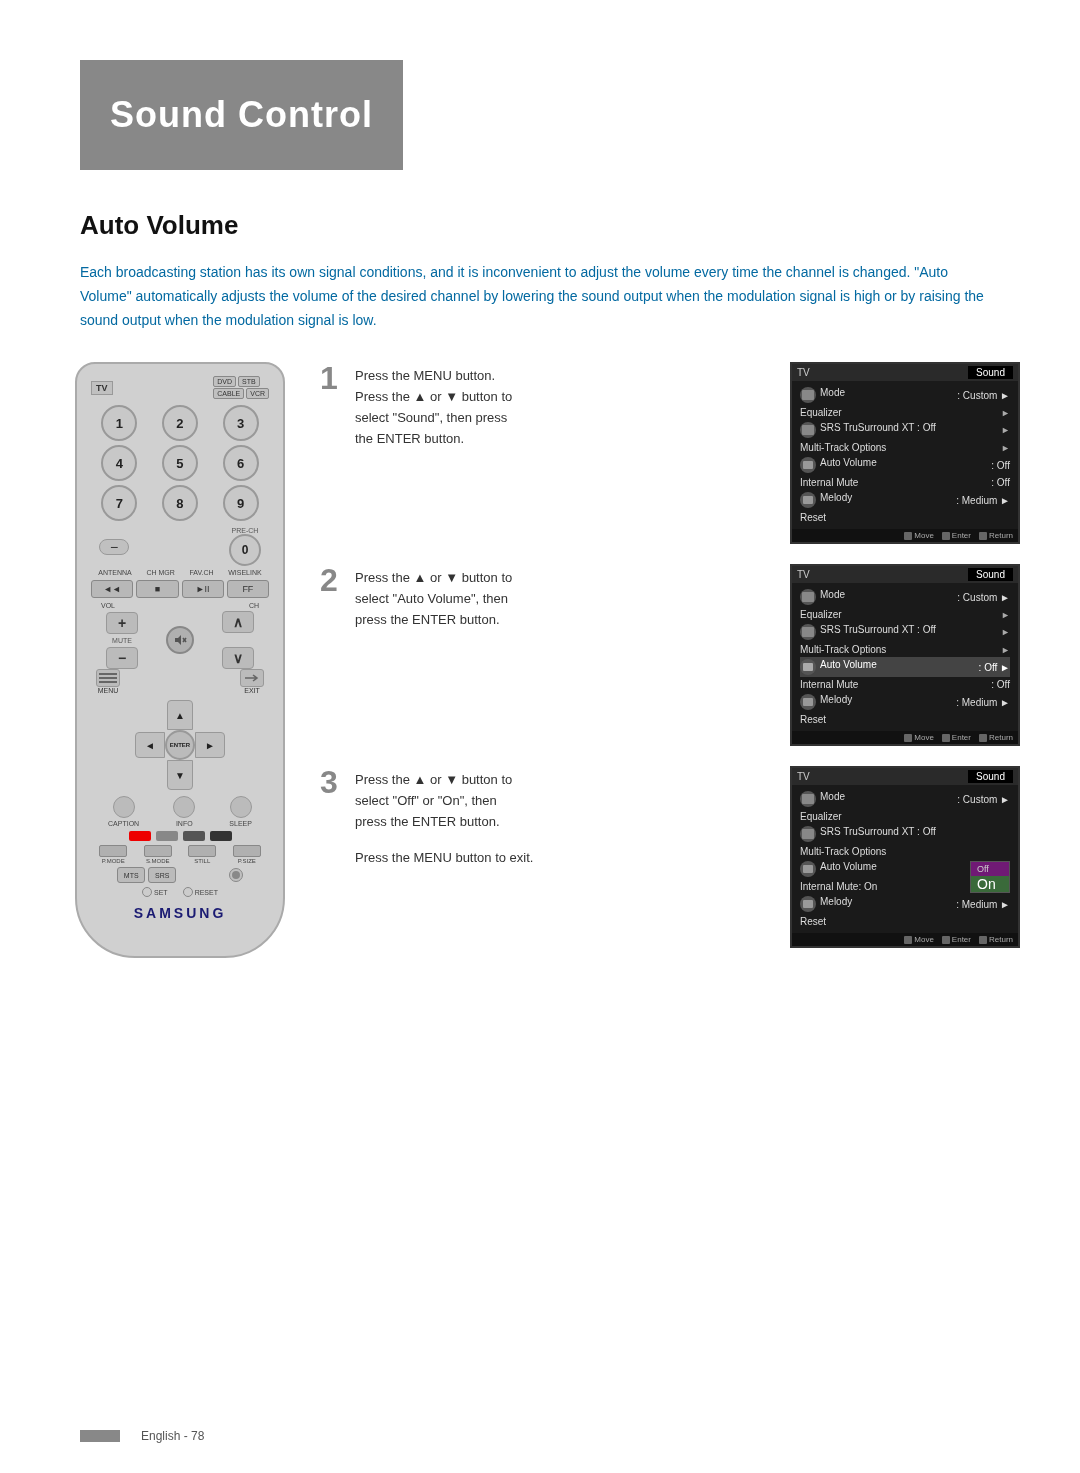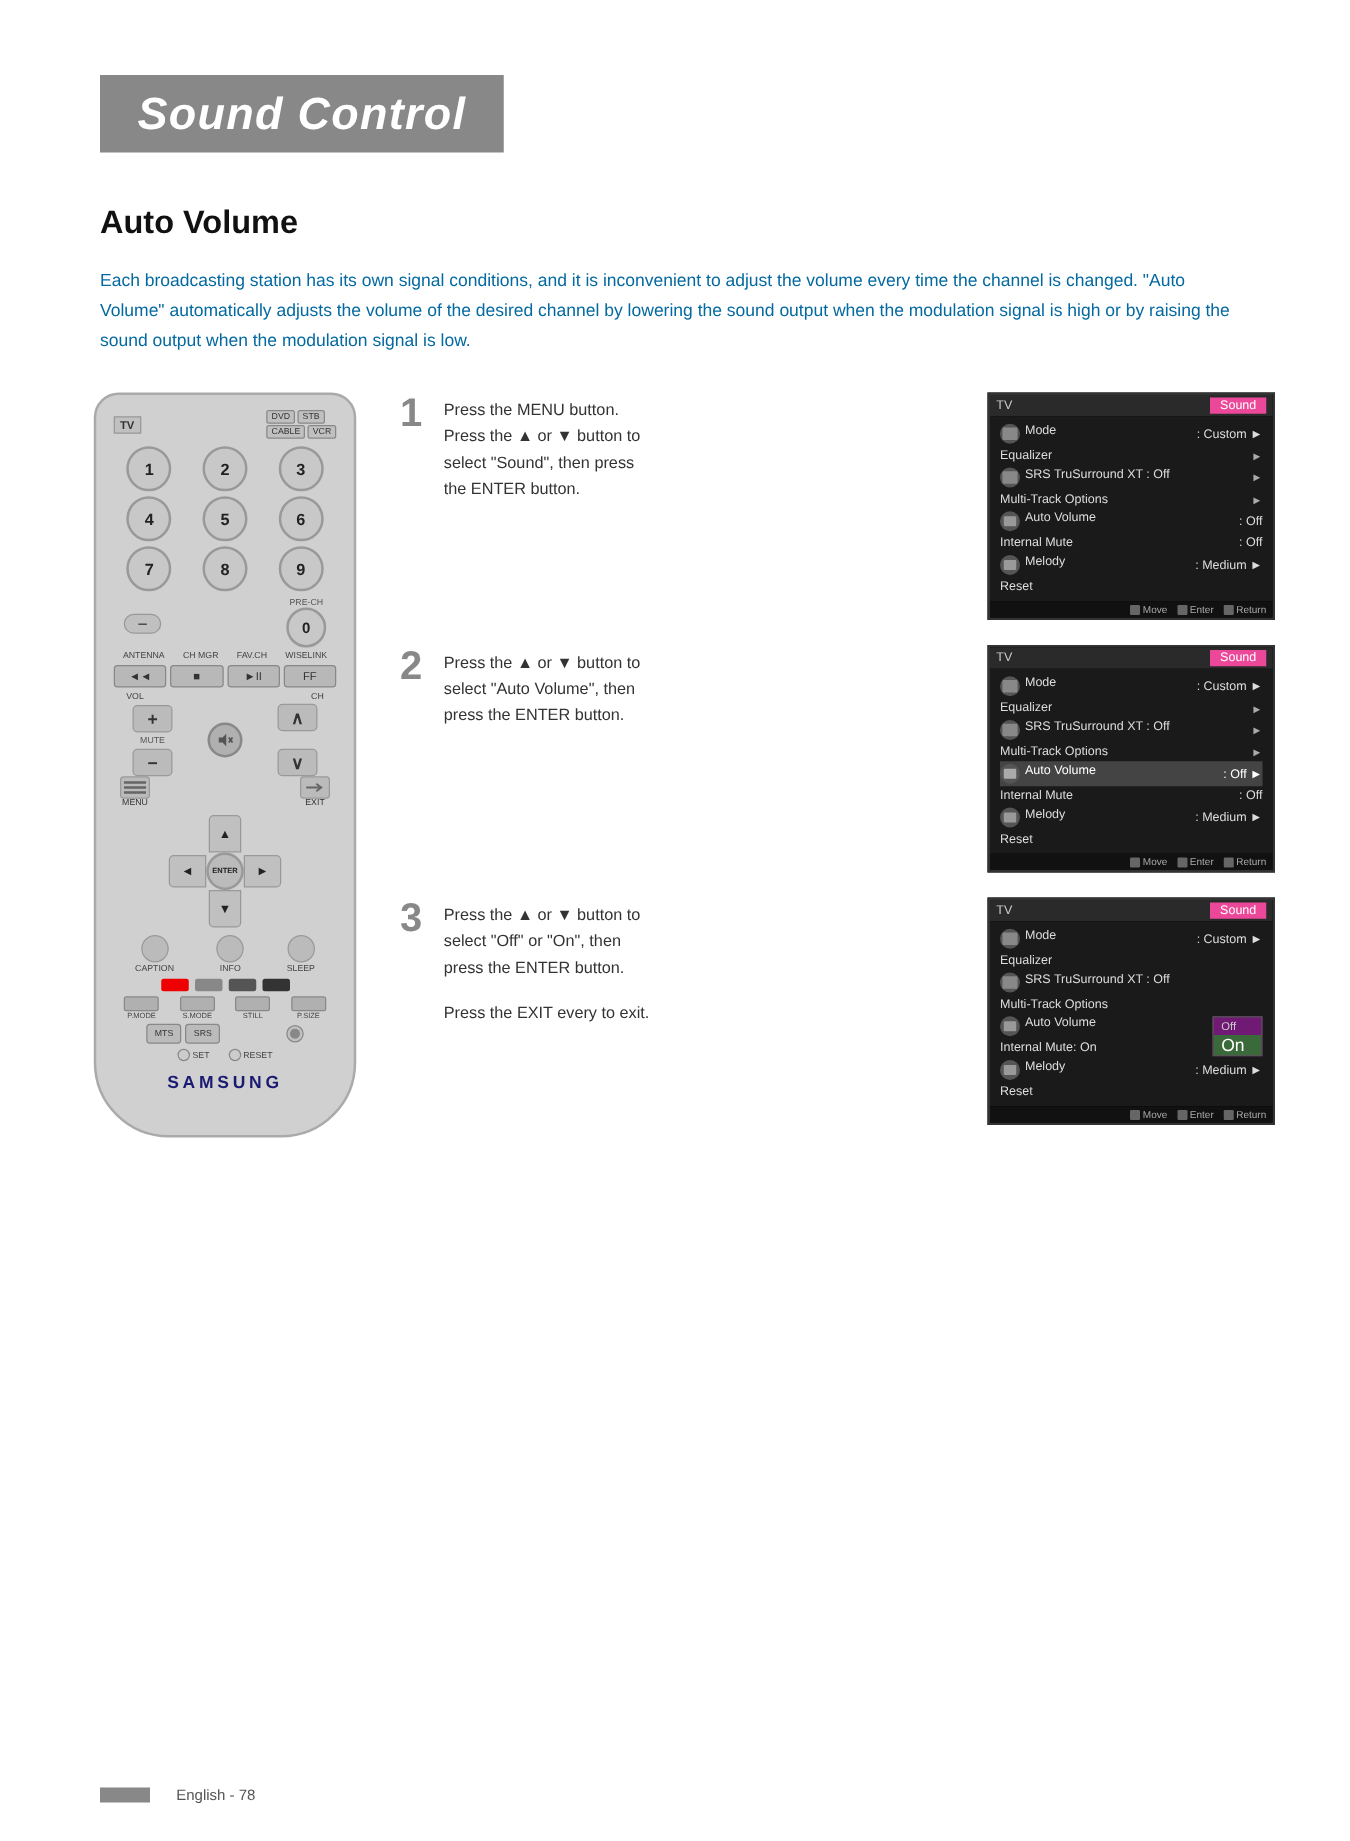--- a/index.html
+++ b/index.html
@@ -9,23 +9,22 @@
       background: #ffffff;
       font-family: Arial, Helvetica, sans-serif;
       color: #222;
       position: relative;
     }
 
     
     .page-header {
       background: #888;
       margin: 60px 80px 0 80px;
-      padding: 10px 30px;
+      padding: 34px 30px;
       display: inline-block;
-      font-style: italic;
     }
     .page-header h1 {
       font-size: 36px;
       font-weight: bold;
       color: #fff;
       letter-spacing: 1px;
     }
 
     
     .section-title {
@@ -507,21 +506,21 @@
       justify-content: space-between;
       align-items: center;
     }
     .tv-label {
       font-size: 10px;
       color: #ccc;
     }
     .tv-sound-label {
       font-size: 10px;
       color: #fff;
-      background: #ec4899;
+      background: #000000;
       padding: 1px 8px;
     }
     .tv-menu-body {
       background: #1a1a1a;
       padding: 4px 8px;
     }
     .tv-menu-row {
       display: flex;
       justify-content: space-between;
       align-items: center;
@@ -980,21 +979,21 @@
       <div class="step-left">
         <div class="step-block">
           <div class="step-number">3</div>
           <div class="step-text">
             Press the ▲ or ▼ button to<br>
             select "Off" or "On", then<br>
             press the ENTER button.
           </div>
         </div>
         <div class="step-extra">
-          Press the EXIT every to exit.
+          Press the MENU button to exit.
         </div>
       </div>
 
       <div class="tv-screen">
         <div class="tv-screen-header">
           <span class="tv-label">TV</span>
           <span class="tv-sound-label">Sound</span>
         </div>
         <div class="tv-menu-body">
           <div class="tv-menu-row">

